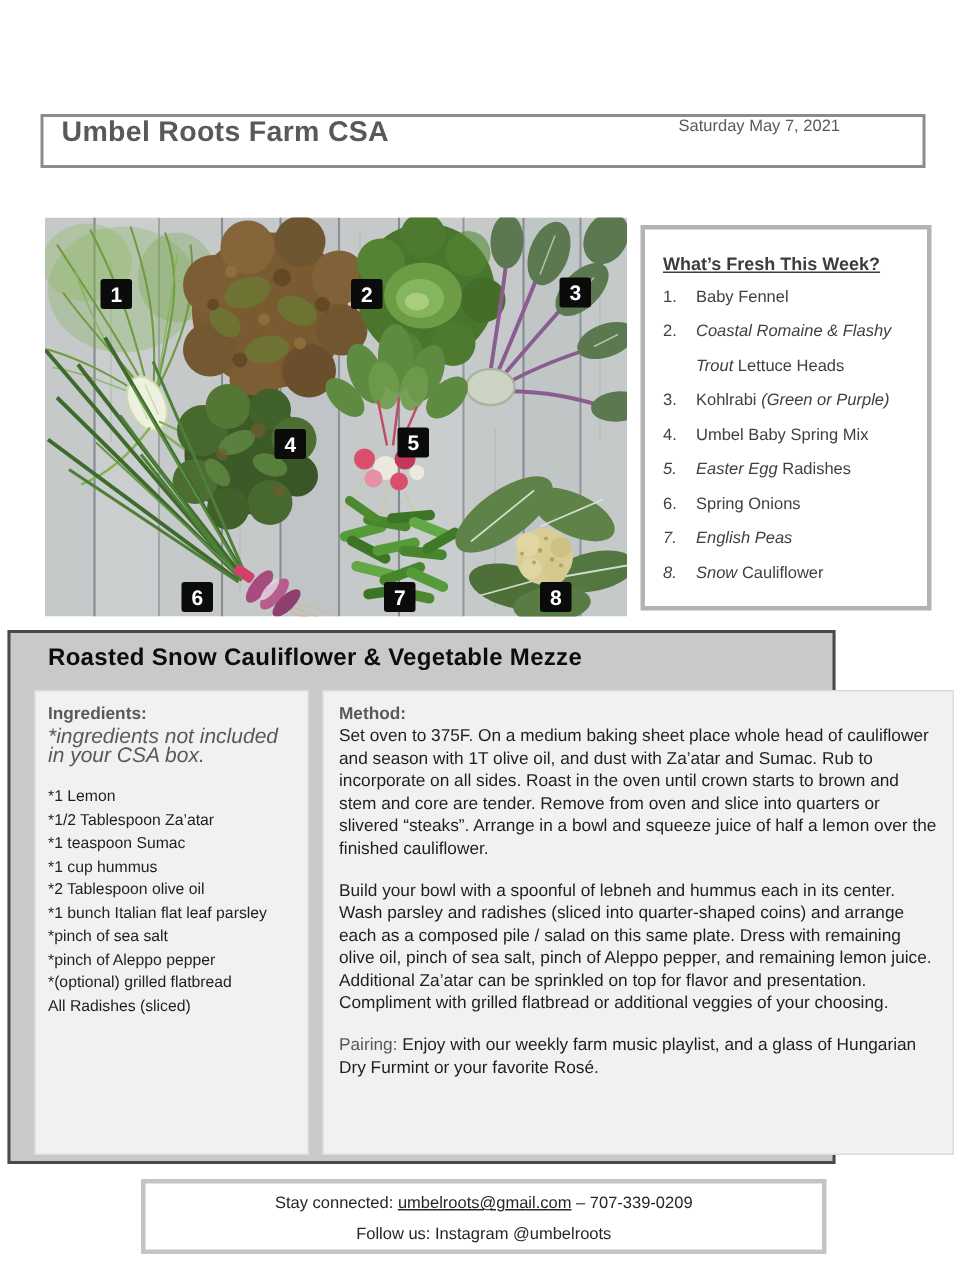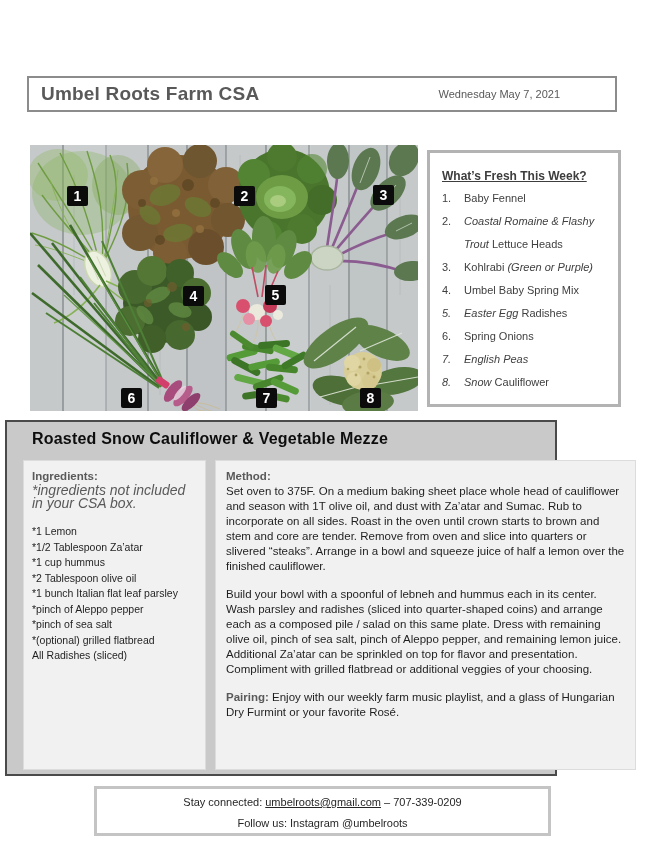--- a/index.html
+++ b/index.html
@@ -6,21 +6,21 @@
   html,body { background:#ffffff; }
   body {
     width:650px; height:841px; position:relative; overflow:hidden;
     font-family:"Liberation Sans", sans-serif; color:#1f1f1f;
   }
 
   
   .header-box {
     position:absolute; left:27px; top:76px; width:590px; height:36px;
     border:2px solid #8c8c8c; background:#fff;
-    display:flex; align-items:center;
+    display:flex; 
   }
   .header-title { font-size:19px; font-weight:bold; color:#595959; margin-left:12px; letter-spacing:.2px; }
   .header-date  { margin-left:auto; margin-right:55px; font-size:11px; color:#595959; }
 
   
   .photo-wrap { position:absolute; left:30px; top:145px; width:388px; height:266px; }
   .photo-wrap svg { display:block; width:100%; height:100%; }
   .badge {
     position:absolute; width:21px; height:20px; background:#0b0b0b; color:#fff;
     font-weight:bold; font-size:14px; display:flex; align-items:center; justify-content:center;
@@ -50,38 +50,38 @@
   }
   .box-heading { font-size:11.5px; font-weight:bold; color:#595959; line-height:15px; }
   .ing-note { font-size:14px; font-style:italic; color:#595959; line-height:13px; margin-bottom:14px; }
   .ing-line { font-size:10.5px; color:#1f1f1f; line-height:15.5px; }
   .method-box {
     position:absolute; left:208px; top:38px; width:421px; height:310px;
     background:#f1f1f1; border:1px solid #dcdcdc; padding:8px 10px 0 10px;
     font-size:11.5px; line-height:15px; color:#1f1f1f;
   }
   .method-para { margin:0 0 13px 0; }
-  .pairing-label { font-weight:bold; color:#595959; }
+  .pairing-label { font-weight:normal; color:#595959; }
 
   
   .footer-box {
     position:absolute; left:94px; top:786px; width:457px; height:50px;
     border:3px solid #c4c4c4; background:#fff; text-align:center;
     font-size:11px; color:#262626;
   }
   .footer-line1 { margin-top:7px; }
   .footer-line2 { margin-top:9px; }
   .footer-email { color:#262626; text-decoration:underline; cursor:pointer; }
 </style>
 </head>
 <body>
 
 <div class="header-box">
   <div class="header-title">Umbel Roots Farm CSA</div>
-  <div class="header-date">Wednesday May 7, 2021</div>
+  <div class="header-date">Saturday May 7, 2021</div>
 </div>
 
 <div class="photo-wrap">
   <svg viewBox="0 0 388 266" aria-hidden="true">
 
     <g>
       <rect x="0" y="0" width="388" height="266" fill="#c5c9ca"></rect>
       <rect x="34" y="0" width="42" height="266" fill="#cdd1d1" opacity="0.55"></rect>
       <rect x="158" y="0" width="38" height="266" fill="#bdc2c3" opacity="0.6"></rect>
       <rect x="236" y="0" width="45" height="266" fill="#ced2d2" opacity="0.5"></rect>
@@ -378,25 +378,26 @@
 
 <div class="recipe-panel">
   <div class="recipe-title">Roasted Snow Cauliflower &amp; Vegetable Mezze</div>
 
   <div class="ingredients-box">
     <div class="box-heading">Ingredients:</div>
     <div class="ing-note">*ingredients not included in your CSA box.</div>
     <div id="ingredients-list">
         <div class="ing-line">*1 Lemon</div>
         <div class="ing-line">*1/2 Tablespoon Za’atar</div>
+        <div class="ing-line">*1 teaspoon Sumac</div>
         <div class="ing-line">*1 cup hummus</div>
         <div class="ing-line">*2 Tablespoon olive oil</div>
         <div class="ing-line">*1 bunch Italian flat leaf parsley</div>
+        <div class="ing-line">*pinch of sea salt</div>
         <div class="ing-line">*pinch of Aleppo pepper</div>
-        <div class="ing-line">*pinch of sea salt</div>
         <div class="ing-line">*(optional) grilled flatbread</div>
         <div class="ing-line">All Radishes (sliced)</div>
       </div>
   </div>
 
   <div class="method-box">
     <div class="box-heading">Method:</div>
     <div id="method-paragraphs">
         <p class="method-para">Set oven to 375F. On a medium baking sheet place whole head of cauliflower and season with 1T olive oil, and dust with Za’atar and Sumac. Rub to incorporate on all sides. Roast in the oven until crown starts to brown and stem and core are tender. Remove from oven and slice into quarters or slivered “steaks”. Arrange in a bowl and squeeze juice of half a lemon over the finished cauliflower.</p>
         <p class="method-para">Build your bowl with a spoonful of lebneh and hummus each in its center. Wash parsley and radishes (sliced into quarter-shaped coins) and arrange each as a composed pile / salad on this same plate. Dress with remaining olive oil, pinch of sea salt, pinch of Aleppo pepper, and remaining lemon juice.<br>Additional Za’atar can be sprinkled on top for flavor and presentation.<br>Compliment with grilled flatbread or additional veggies of your choosing.</p>

